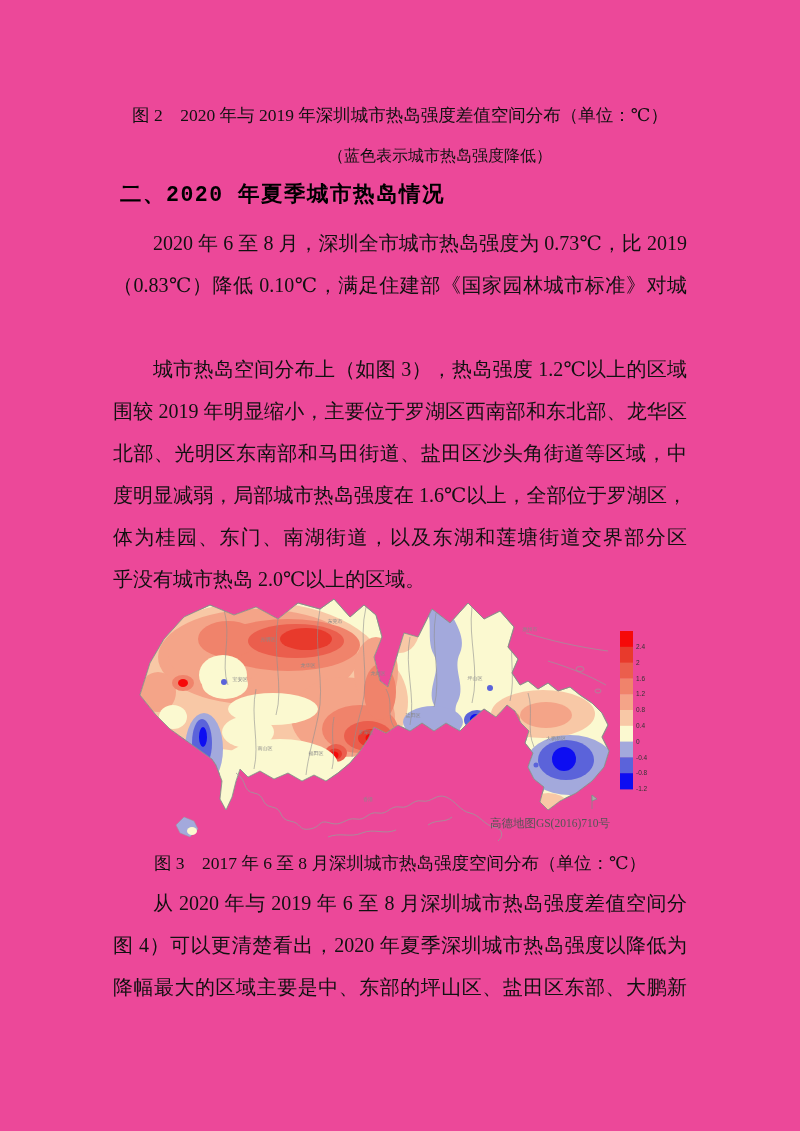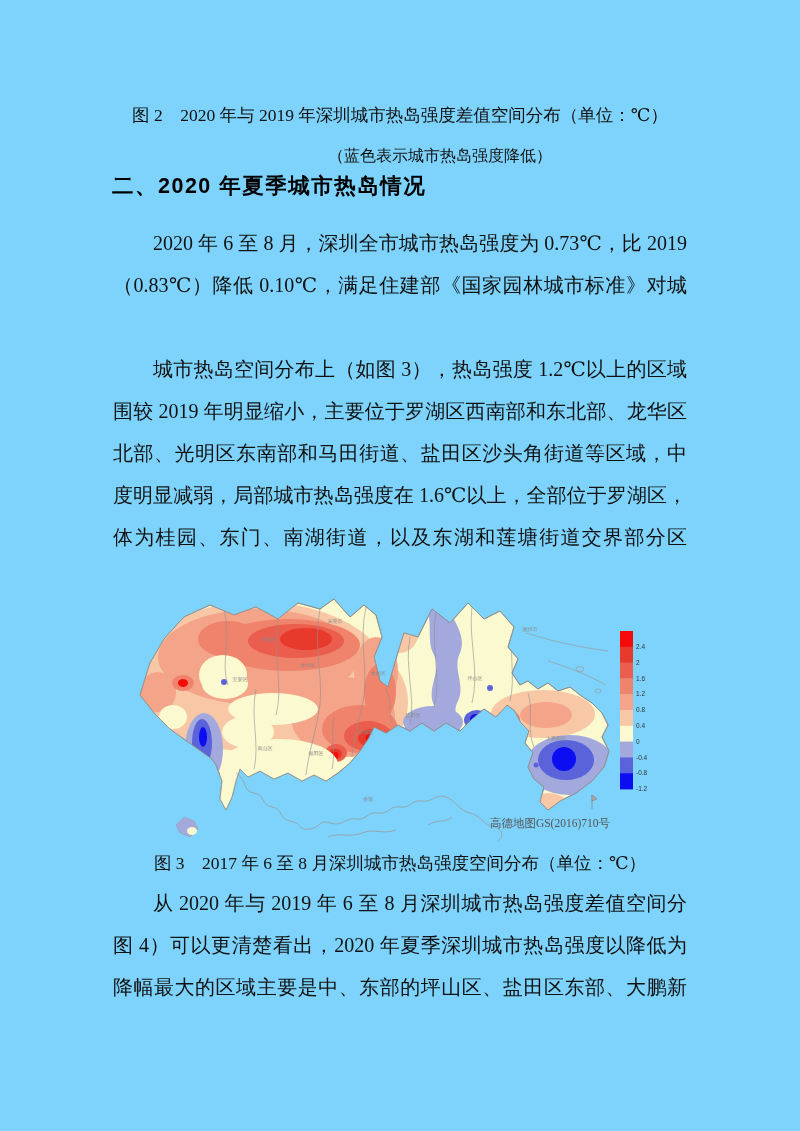--- a/index.html
+++ b/index.html
@@ -1,22 +1,22 @@
 <!DOCTYPE html>
 <html><head>
 <meta charset="utf-8">
 <style>
   html,body{margin:0;padding:0;background:#ffffff;}
-  .sheet{position:relative;width:800px;height:1131px;background:#7dd3fc;overflow:hidden;
+  .sheet{position:relative;width:800px;height:1131px;background:#ec4899;overflow:hidden;
          font-family:"Liberation Serif","DejaVu Serif",serif;color:#111;}
   .caption{position:absolute;left:0;width:100%;text-align:center;font-size:17.5px;}
   #cap2{top:103px;}
   #note2{top:146px;font-size:16px;margin-left:40px;}
-  .heading{position:absolute;left:112px;top:171px;margin:0;
-           font-family:Liberation Sans, sans-serif;
+  .heading{position:absolute;left:112px;top:171px;margin:8px;
+           font-family:Liberation Mono, monospace;
            font-size:21.5px;font-weight:700;letter-spacing:1.5px;color:#000;}
   .para{position:absolute;left:113px;width:574px;}
   #p1{top:222px;} #p2{top:348px;} #p3{top:882px;}
   .line{height:42px;line-height:42px;font-size:20px;text-align:justify;text-align-last:justify;overflow:hidden;white-space:normal;}
   .line.first{padding-left:40px;}
   .line.last{text-align-last:left;}
   #cap3{top:851px;}
   .map-fig{position:absolute;left:128px;top:597px;margin:0;width:545px;height:252px;text-align:center;}
   svg text{font-family:"Liberation Sans","DejaVu Sans",sans-serif;}
   svg text.ser{font-family:"Liberation Serif","DejaVu Serif",serif;}
@@ -34,20 +34,21 @@
   <div class="para" id="p1">
       <div class="line first">2020 年 6 至 8 月，深圳全市城市热岛强度为 0.73℃，比 2019 年</div>
       <div class="line">（0.83℃）降低 0.10℃，满足住建部《国家园林城市标准》对城市热</div>
     </div>
   <div class="para" id="p2">
       <div class="line first">城市热岛空间分布上（如图 3），热岛强度 1.2℃以上的区域范</div>
       <div class="line">围较 2019 年明显缩小，主要位于罗湖区西南部和东北部、龙华区西</div>
       <div class="line">北部、光明区东南部和马田街道、盐田区沙头角街道等区域，中心强</div>
       <div class="line">度明显减弱，局部城市热岛强度在 1.6℃以上，全部位于罗湖区，具</div>
       <div class="line">体为桂园、东门、南湖街道，以及东湖和莲塘街道交界部分区域，几</div>
+      <div class="line last">乎没有城市热岛 2.0℃以上的区域。</div>
     </div>
 
   <figure class="map-fig">
     <svg width="545" height="252" viewBox="0 0 545 252">
       <defs>
         <clipPath id="landclip">
           <path d="M12,98 L22,66 36,42 56,20 82,8 106,18 128,10 150,22 170,6 192,12 206,2 222,20 236,8 248,18 254,40 246,60 252,84 260,90 268,62 276,36 290,40 304,12 322,26 340,6 356,22 372,14 386,30 380,50 390,62 384,76 392,88 400,84 410,92 420,86 430,94 442,90 452,98 464,106 474,116 480,128 474,140 481,154 476,170 464,184 448,196 432,204 420,213 412,205 416,190 406,182 400,170 405,156 397,146 401,134 393,126 387,114 379,108 368,120 356,112 344,122 332,134 318,126 306,134 294,126 282,134 270,128 258,136 246,130 240,142 232,154 222,166 210,176 198,184 186,178 174,184 160,176 146,182 132,174 120,180 112,172 108,184 104,200 98,213 92,202 94,184 88,168 84,162 70,152 56,142 42,132 28,118 Z"></path>
         </clipPath>
       </defs>
 

